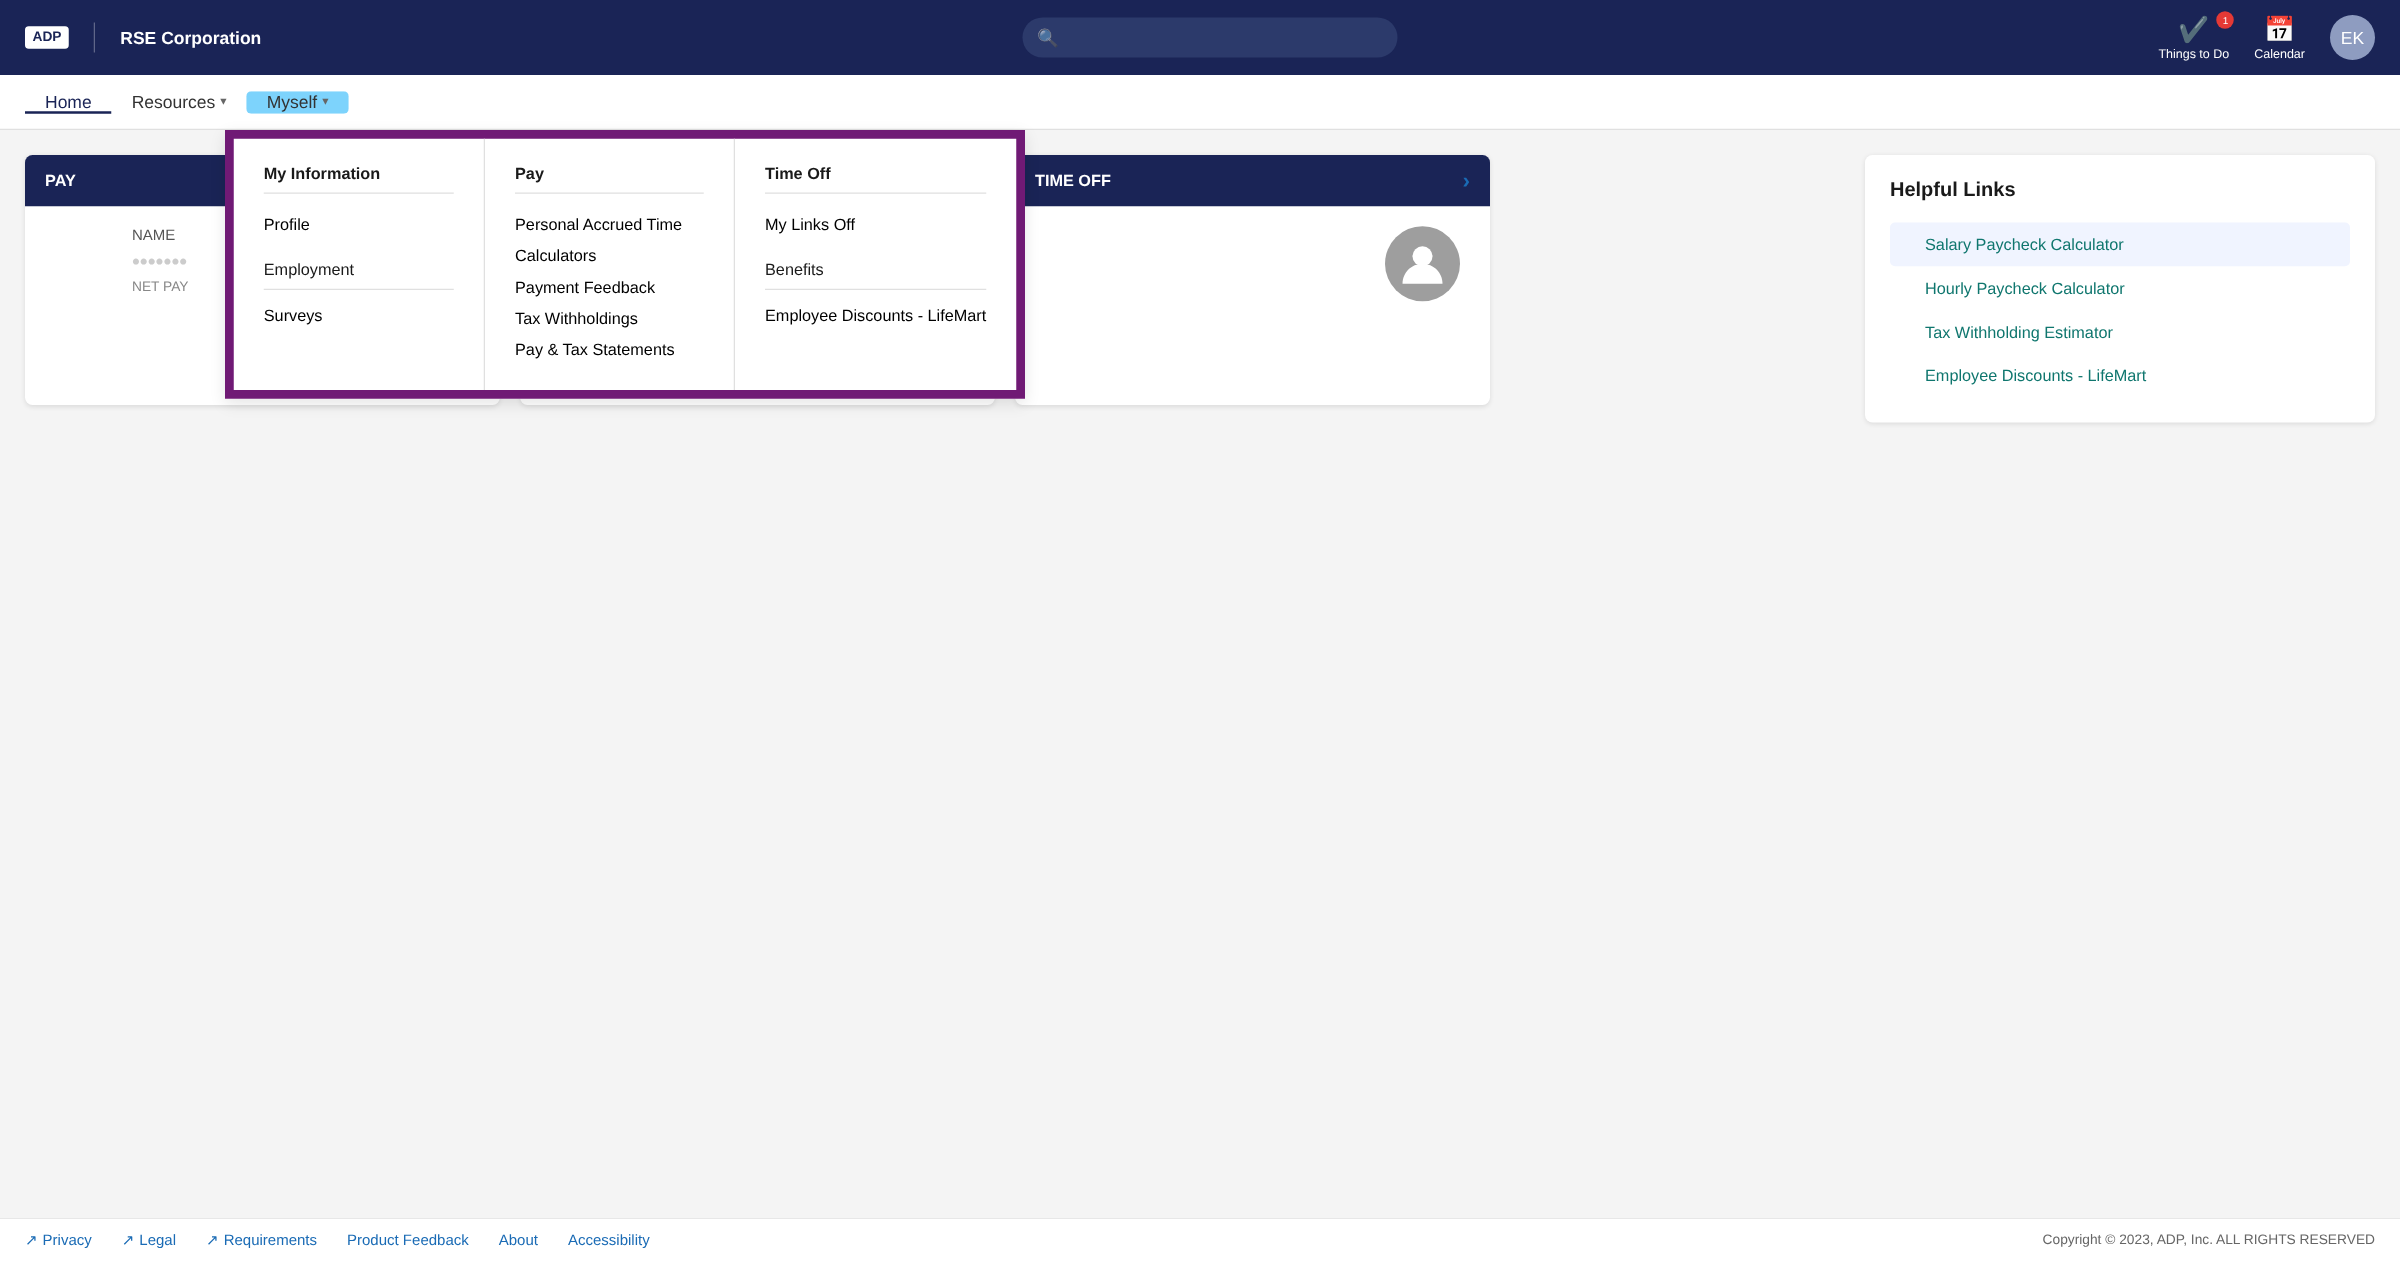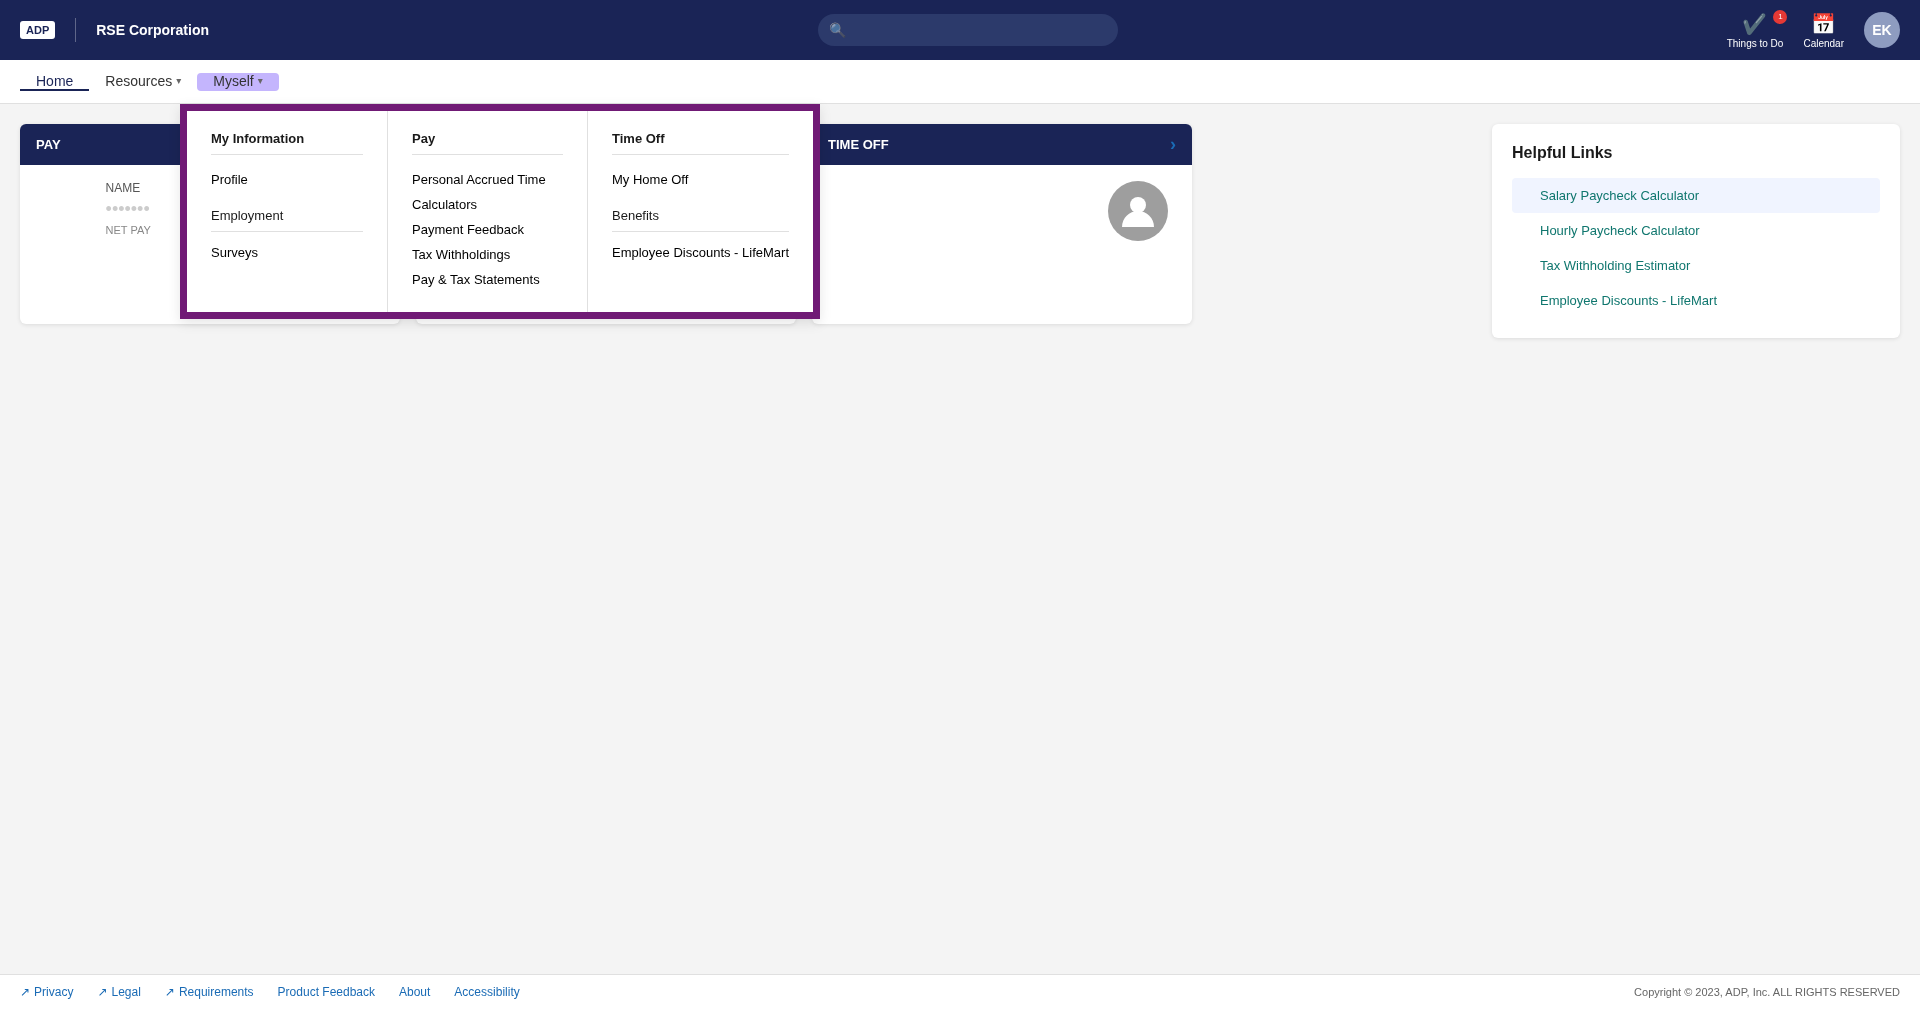--- a/index.html
+++ b/index.html
@@ -99,21 +99,21 @@
     }
     .avatar-btn {
       width: 36px;
       height: 36px;
       border-radius: 50%;
       background: #8e9cc0;
       display: flex;
       align-items: center;
       justify-content: center;
       color: white;
-      font-weight: bold;
+      font-weight: normal;
       font-size: 14px;
       cursor: pointer;
     }
 
     
     .sec-nav {
       background: white;
       border-bottom: 1px solid #e0e0e0;
       display: flex;
       align-items: center;
@@ -394,21 +394,21 @@
 </nav>
 
 <div class="sec-nav">
   <div class="nav-tab active">
     <span>Home</span>
   </div>
   <div class="nav-tab">
     <span>Resources</span>
     <span class="arrow">▾</span>
   </div>
-  <div class="nav-tab" style="background:#c4b5fd; border-radius:4px;">
+  <div class="nav-tab" style="background:#7dd3fc; border-radius:4px;">
     <span>Myself</span>
     <span class="arrow">▾</span>
   </div>
 
   <div class="dropdown-menu">
 
     <div class="dropdown-col">
       <div class="dropdown-section-title">My Information</div>
       <a class="dropdown-item">Profile</a>
       <div class="dropdown-subsection-title">Employment</div>
@@ -419,21 +419,21 @@
       <div class="dropdown-section-title">Pay</div>
       <a class="dropdown-item">Personal Accrued Time</a>
       <a class="dropdown-item">Calculators</a>
       <a class="dropdown-item">Payment Feedback</a>
       <a class="dropdown-item">Tax Withholdings</a>
       <a class="dropdown-item">Pay &amp; Tax Statements</a>
     </div>
 
     <div class="dropdown-col">
       <div class="dropdown-section-title">Time Off</div>
-      <a class="dropdown-item">My Home Off</a>
+      <a class="dropdown-item">My Links Off</a>
       <div class="dropdown-subsection-title">Benefits</div>
       <a class="dropdown-item">Employee Discounts - LifeMart</a>
     </div>
   </div>
 </div>
 
 <div class="main-content">
   <div class="cards-area">
 
     <div class="card pay-card">

